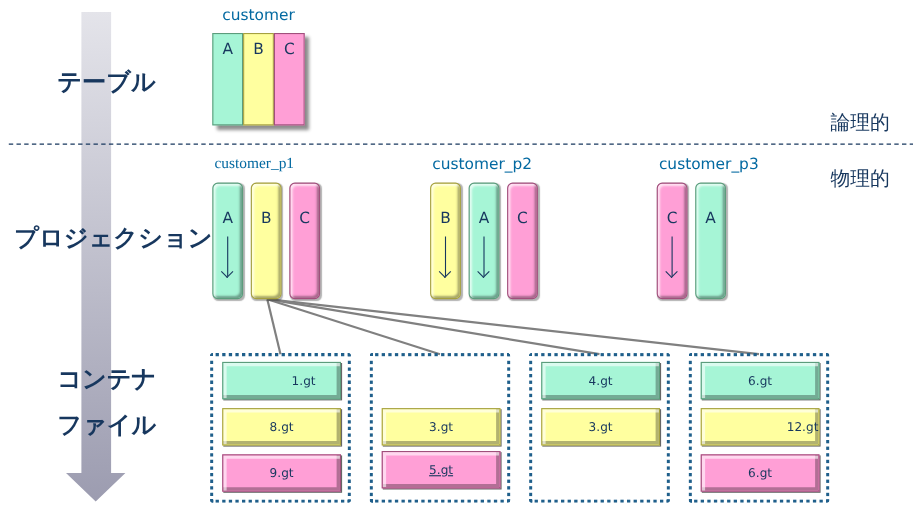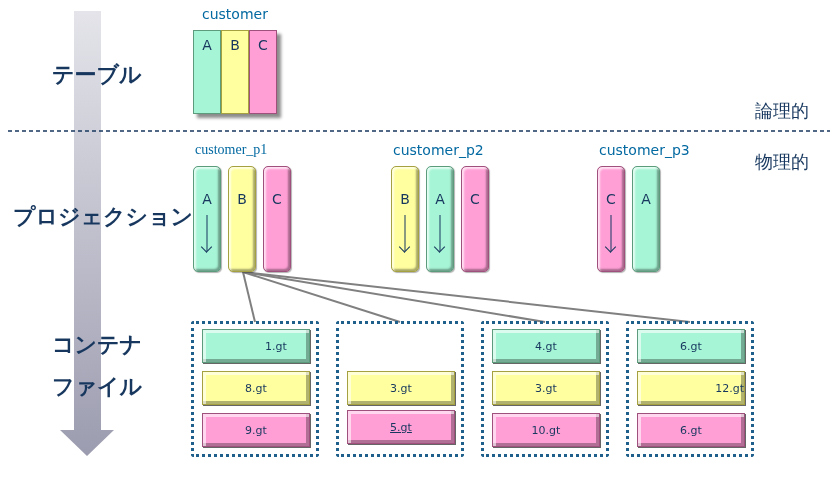--- a/index.html
+++ b/index.html
@@ -75,20 +75,19 @@
       <div class="file yellow" style="top: 47px;">8.gt</div>
       <div class="file pink" style="top: 89px;">9.gt</div>
     </div>
     <div class="container" style="left: 336px; top: 321px;">
       <div class="file yellow" style="top: 47px;">3.gt</div>
       <div class="file pink" style="top: 86px; text-decoration: underline;">5.gt</div>
     </div>
     <div class="container" style="left: 481px; top: 321px;">
       <div class="file green" style="top: 5px;">4.gt</div>
       <div class="file yellow" style="top: 47px;">3.gt</div>
-      <div class="file pink" style="top: 89px;">10.gt</div>
     </div>
     <div class="container" style="left: 626px; top: 321px;">
       <div class="file green" style="top: 5px;">6.gt</div>
       <div class="file yellow" style="top: 47px; text-align: right;">12.gt</div>
       <div class="file pink" style="top: 89px;">6.gt</div>
     </div>
   </div>
 
 </body></html>

